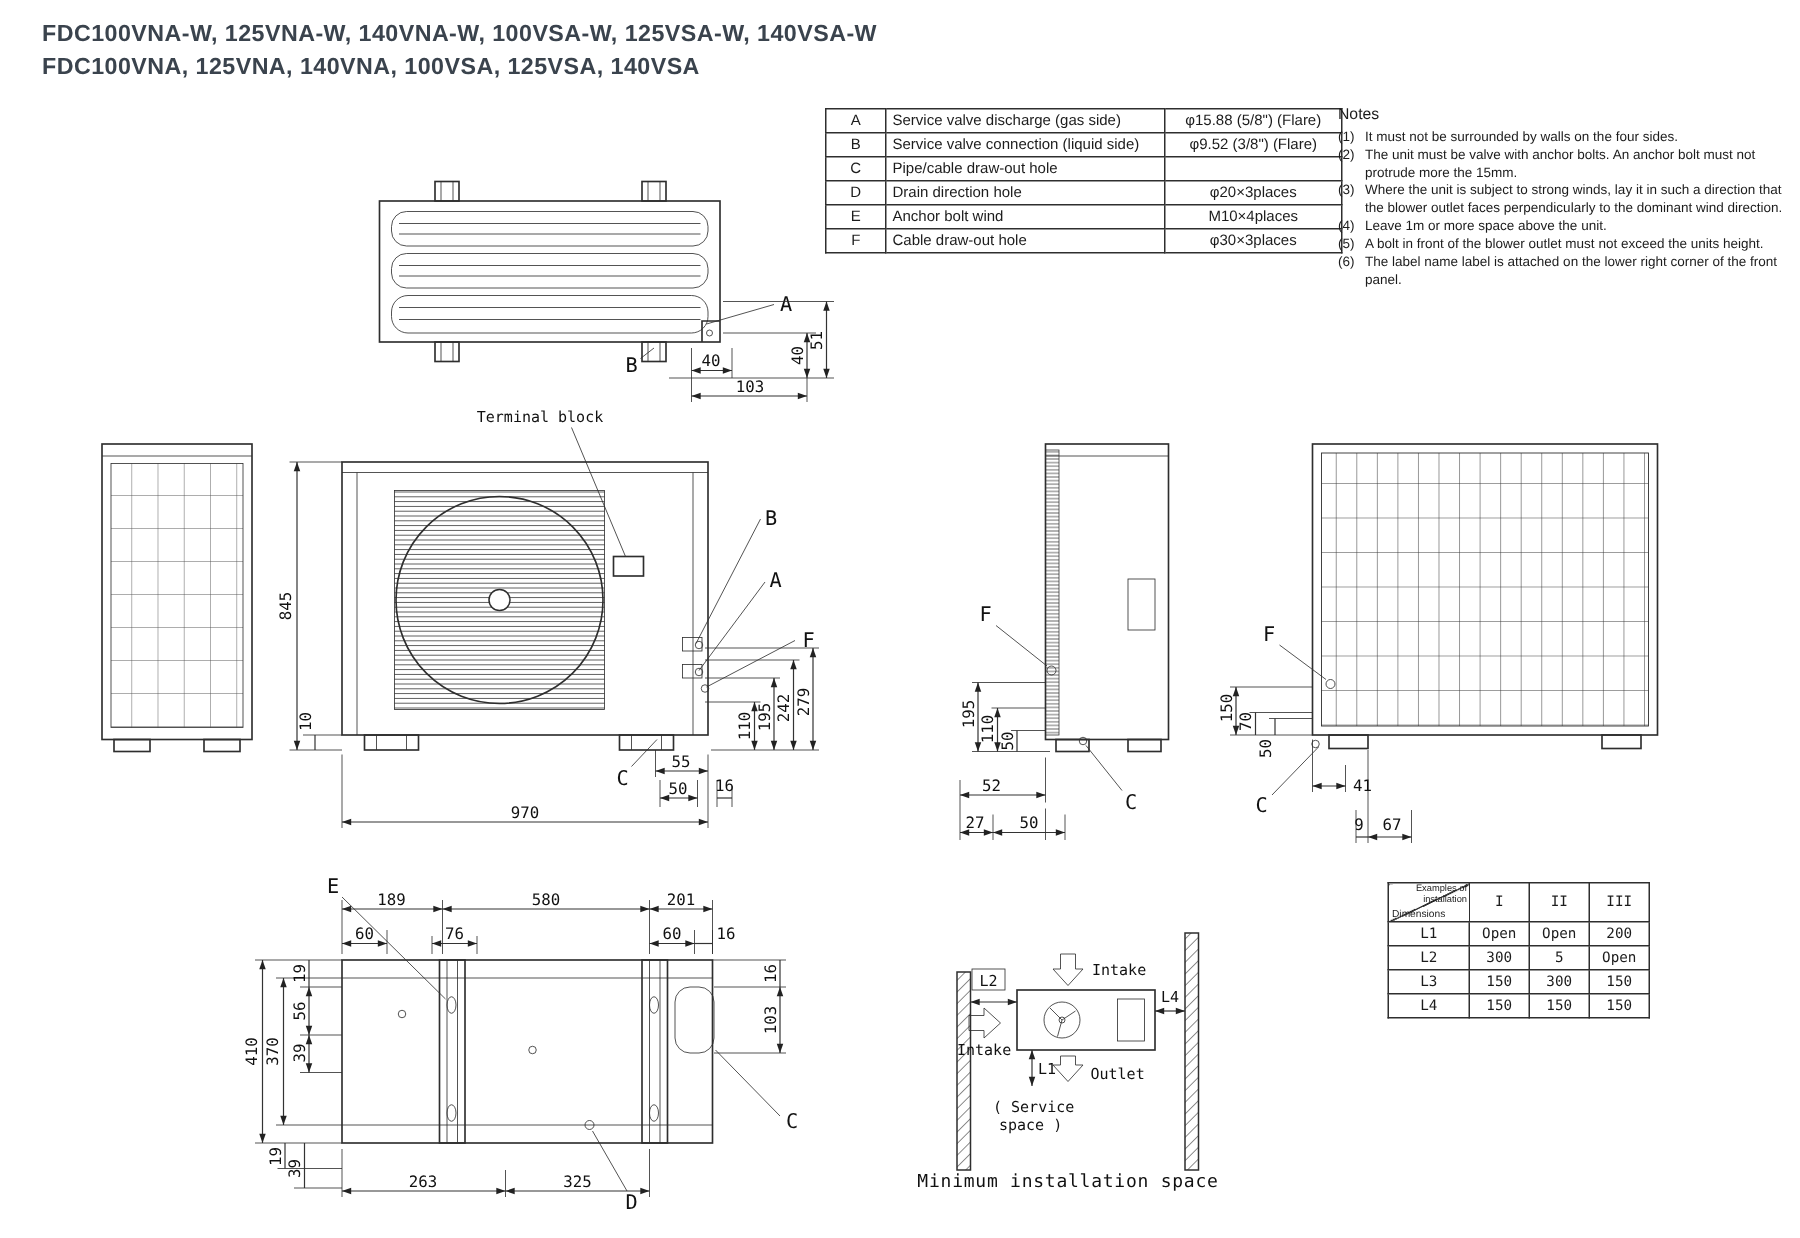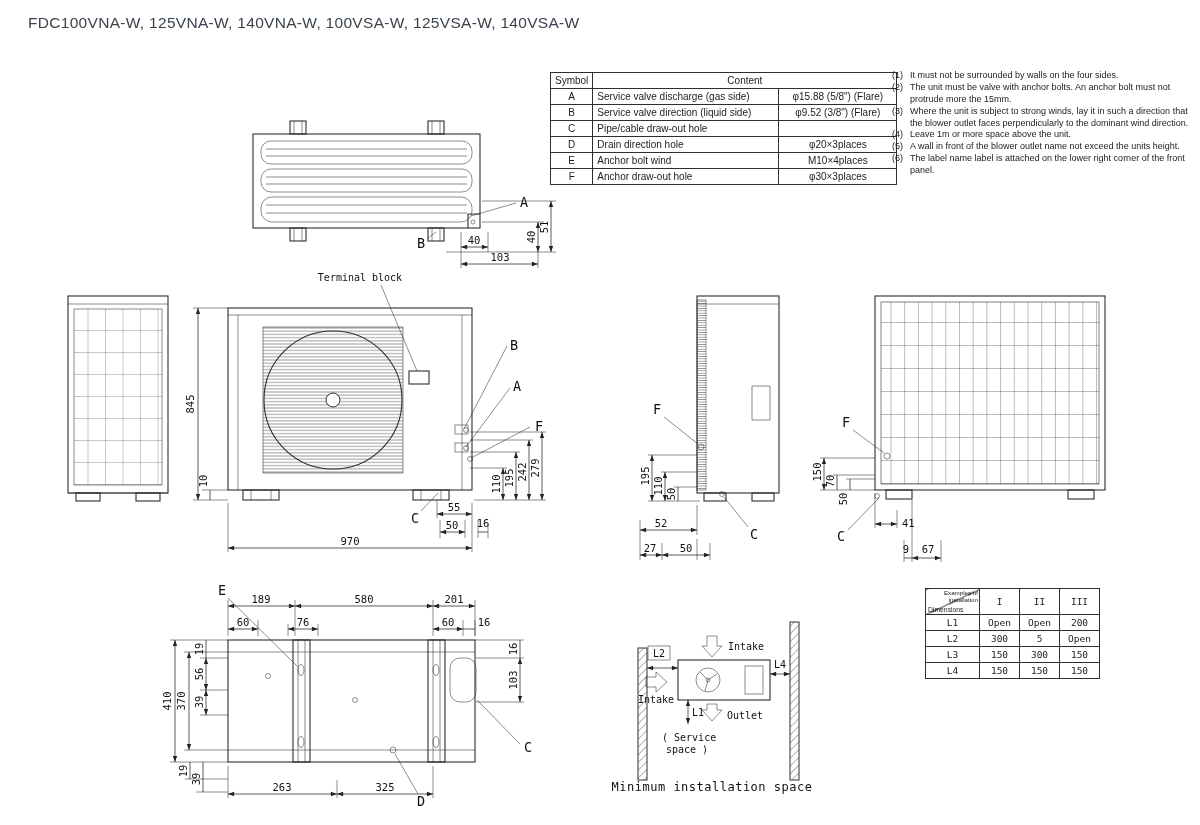--- a/index.html
+++ b/index.html
@@ -1,19 +1,19 @@
 <!DOCTYPE html>
 <html><head>
 <meta charset="utf-8">
 <style>
   *{box-sizing:border-box}
   html,body{margin:0;padding:0}
   body{width:1200px;height:825px;position:relative;background:#fff;color:#1c1c1c;
        font-family:"Liberation Sans",sans-serif;overflow:hidden}
-  #title{position:absolute;left:28px;top:12px;color:#3a434d;font-weight:normal;
+  #title{position:absolute;left:28px;top:12px;color:#3a434d;font-weight:bold;
          font-size:15.5px;line-height:1.4;letter-spacing:.3px;white-space:nowrap}
   #symtab{position:absolute;left:550px;top:72px;border-collapse:collapse;font-size:10px}
   #symtab th,#symtab td{border:1px solid #2e2e2e;padding:1px 4px;height:16px;
          font-weight:normal;white-space:nowrap;vertical-align:middle}
   #symtab .c{text-align:center}
   #symtab .sym{width:40px}
   #symtab .cont{width:186px}
   #symtab .val{width:118px;text-align:center}
   #notes{position:absolute;left:892px;top:70px;width:303px;font-size:9px;line-height:1.32}
   #notes .notes-title{font-size:10.5px;margin-bottom:2px}
@@ -303,81 +303,79 @@
     <path class="lt" fill="#fff" d="M707,704 h10 v6 h5 l-10,11 -10,-11 h5 z"></path>
     <text x="727" y="719" class="sm">Outlet</text>
     <text x="662" y="741" class="sm">( Service</text>
     <text x="666" y="753" class="sm">space )</text>
     <text x="712" y="791" class="tm cap">Minimum installation space</text>
   </g>
 </svg>
 
 <div id="title">
   <div>FDC100VNA-W, 125VNA-W, 140VNA-W, 100VSA-W, 125VSA-W, 140VSA-W</div>
+  <div>FDC100VNA, 125VNA, 140VNA, 100VSA, 125VSA, 140VSA</div>
 </div>
 
 <table id="symtab">
   <tbody>
-      <tr>
-    <th class="c sym">Symbol</th>
-    <th class="c" colspan="2">Content</th>
-  </tr>
   <tr>
     <td class="c sym">A</td>
     <td class="cont">Service valve discharge (gas side)</td>
     <td class="val">φ15.88 (5/8") (Flare)</td>
   </tr>
   <tr>
     <td class="c sym">B</td>
-    <td class="cont">Service valve direction (liquid side)</td>
+    <td class="cont">Service valve connection (liquid side)</td>
     <td class="val">φ9.52 (3/8") (Flare)</td>
   </tr>
   <tr>
     <td class="c sym">C</td>
     <td class="cont">Pipe/cable draw-out hole</td>
     <td class="val"></td>
   </tr>
   <tr>
     <td class="c sym">D</td>
     <td class="cont">Drain direction hole</td>
     <td class="val">φ20×3places</td>
   </tr>
   <tr>
     <td class="c sym">E</td>
     <td class="cont">Anchor bolt wind</td>
     <td class="val">M10×4places</td>
   </tr>
   <tr>
     <td class="c sym">F</td>
-    <td class="cont">Anchor draw-out hole</td>
+    <td class="cont">Cable draw-out hole</td>
     <td class="val">φ30×3places</td>
   </tr>
 </tbody>
   </table>
 
 <div id="notes">
+  <div class="notes-title">Notes</div>
   <div class="note">
     <span class="nn">(1)</span>
     <span>It must not be surrounded by walls on the four sides.</span>
   </div>
   <div class="note">
     <span class="nn">(2)</span>
     <span>The unit must be valve with anchor bolts. An anchor bolt must not protrude more the 15mm.</span>
   </div>
   <div class="note">
     <span class="nn">(3)</span>
     <span>Where the unit is subject to strong winds, lay it in such a direction that the blower outlet faces perpendicularly to the dominant wind direction.</span>
   </div>
   <div class="note">
     <span class="nn">(4)</span>
     <span>Leave 1m or more space above the unit.</span>
   </div>
   <div class="note">
     <span class="nn">(5)</span>
-    <span>A wall in front of the blower outlet name not exceed the units height.</span>
+    <span>A bolt in front of the blower outlet must not exceed the units height.</span>
   </div>
   <div class="note">
     <span class="nn">(6)</span>
     <span>The label name label is attached on the lower right corner of the front panel.</span>
   </div>
 </div>
 
 <table id="dimtab">
   <tbody>
       <tr>

